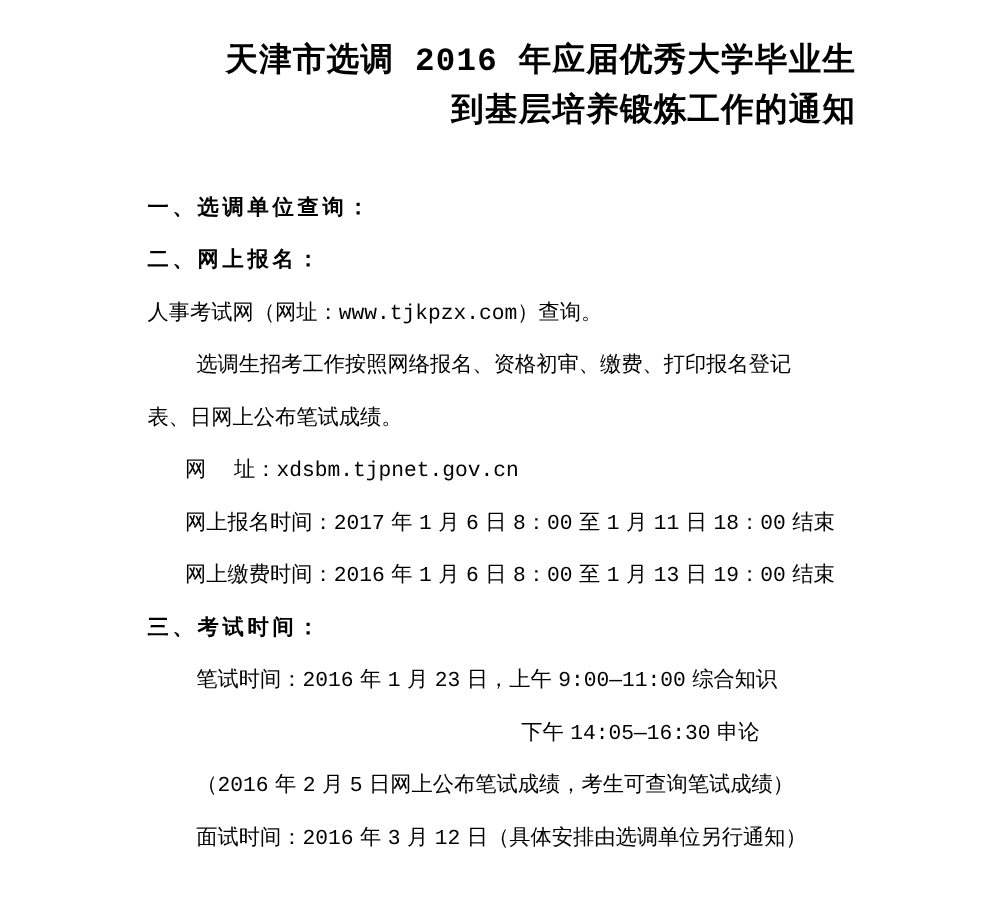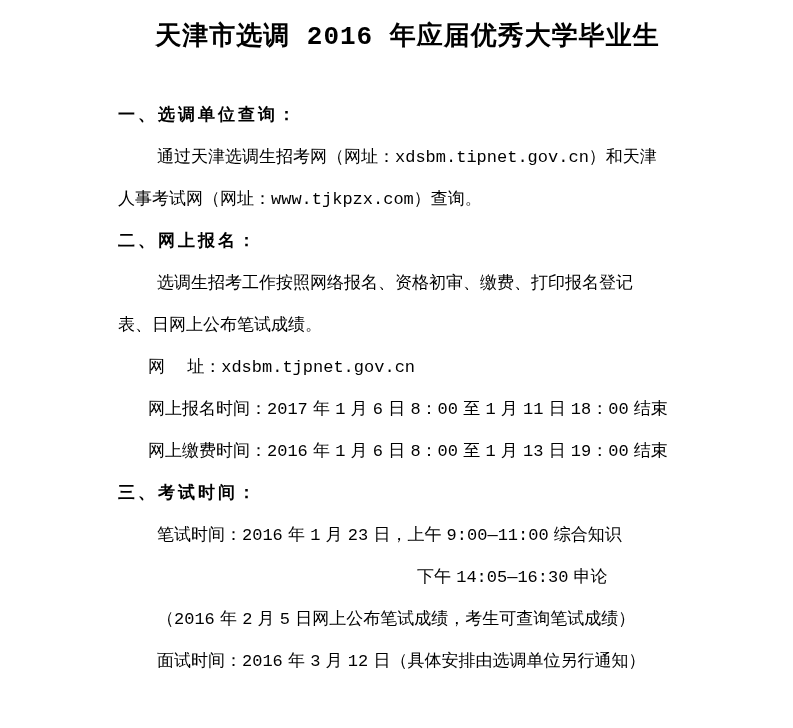--- a/index.html
+++ b/index.html
@@ -11,22 +11,22 @@
   body {
     width: 793px;
     height: 728px;
     overflow: hidden;
     font-family: "Liberation Mono", "DejaVu Sans Mono", monospace;
   }
   .doc {
     padding: 17px 96px 0 118px;
   }
   .title {
-    margin: 0;
-    text-align: center;
+    margin: 12px;
+    text-align: right;
     font-size: 26px;
     font-weight: bold;
     line-height: 40px;
     letter-spacing: 1px;
   }
   .body-block {
     margin-top: 38px;
     font-size: 17px;
     line-height: 42px;
   }
@@ -48,29 +48,29 @@
     padding-left: 299px;
   }
 </style>
 </head>
 <body>
 
 <div class="doc">
 
   <h1 class="title">
     <div>天津市选调 2016 年应届优秀大学毕业生</div>
+    <div>到基层培养锻炼工作的通知</div>
   </h1>
 
   <div class="body-block">
 
     <div class="line heading">一、选调单位查询：</div>
-    <div class="line indent">通过天津选调生招考网（网址：xdsbm.tipnet.gov.cn）和天津</div>
+    <div class="line heading">二、网上报名：</div>
+
     <div class="line">人事考试网（网址：www.tjkpzx.com）查询。</div>
-
-    <div class="line heading">二、网上报名：</div>
     <div class="line indent">选调生招考工作按照网络报名、资格初审、缴费、打印报名登记</div>
     <div class="line">表、日网上公布笔试成绩。</div>
     <div class="line indent-sm">网　 址：xdsbm.tjpnet.gov.cn</div>
     <div class="line indent-sm">网上报名时间：2017 年 1 月 6 日 8：00 至 1 月 11 日 18：00 结束</div>
     <div class="line indent-sm">网上缴费时间：2016 年 1 月 6 日 8：00 至 1 月 13 日 19：00 结束</div>
 
     <div class="line heading">三、考试时间：</div>
     <div class="line indent">笔试时间：2016 年 1 月 23 日，上午 9:00—11:00 综合知识</div>
     <div class="line indent-pm">下午 14:05—16:30 申论</div>
     <div class="line indent">（2016 年 2 月 5 日网上公布笔试成绩，考生可查询笔试成绩）</div>

